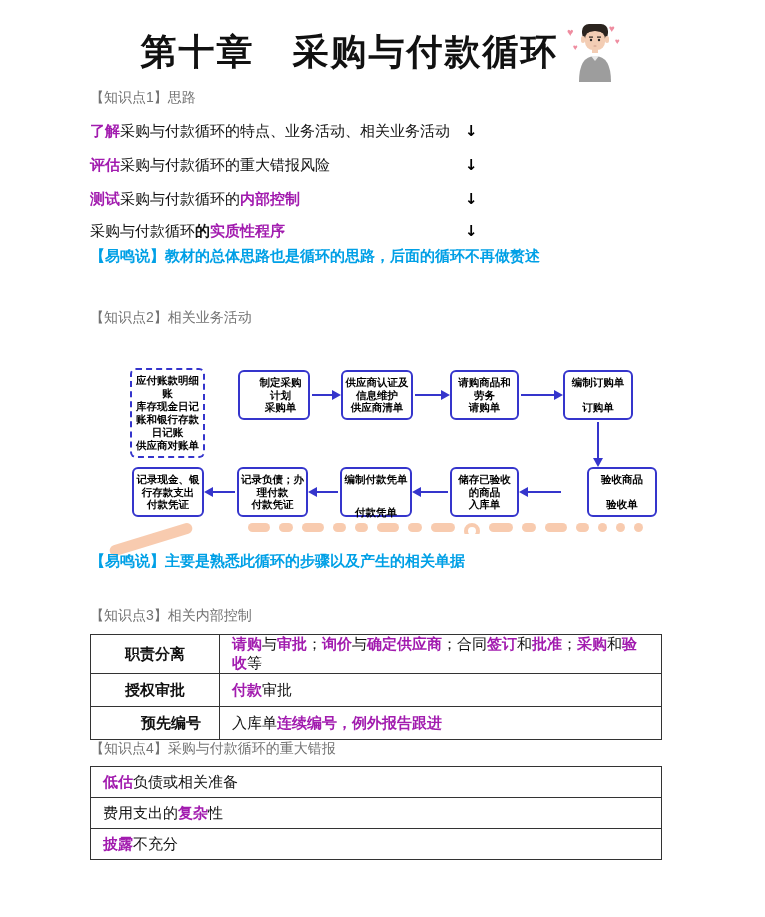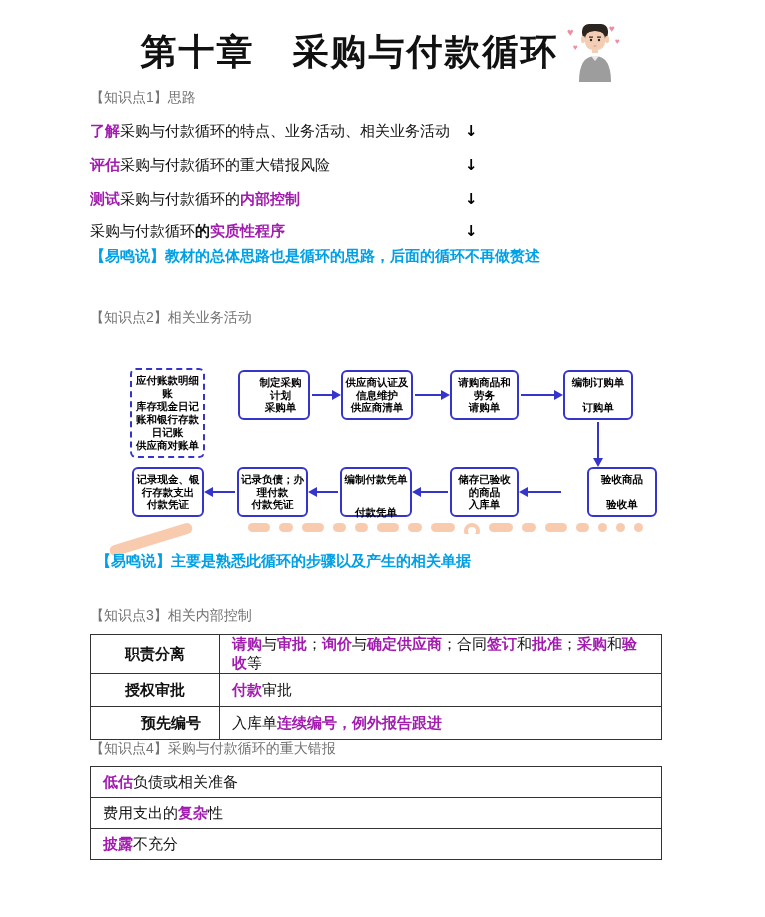--- a/index.html
+++ b/index.html
@@ -170,21 +170,21 @@
     <span class="wm-ring"></span>
     <i style="width:24px"></i>
       <i style="width:14px"></i>
       <i style="width:22px"></i>
       <i style="width:13px"></i>
     <i style="width:9px"></i>
       <i style="width:9px"></i>
       <i style="width:9px"></i>
   </div>
 
-  <div class="note" style="top:552px;margin-left:6px;">【易鸣说】主要是熟悉此循环的步骤以及产生的相关单据</div>
+  <div class="note" style="top:552px;">【易鸣说】主要是熟悉此循环的步骤以及产生的相关单据</div>
 
   <div class="kp-head" style="top:607px;">【知识点3】相关内部控制</div>
   <table class="kp-table" style="top:634px;">
     <tbody>
         <tr>
       <td class="lbl" style="height:32px;">职责分离</td>
       <td><span class="c-red sb">请购</span><span>与</span><span class="c-red sb">审批</span><span>；</span><span class="c-red sb">询价</span><span>与</span><span class="c-red sb">确定供应商</span><span>；合同</span><span class="c-red sb">签订</span><span>和</span><span class="c-red sb">批准</span><span>；</span><span class="c-red sb">采购</span><span>和</span><span class="c-red sb">验收</span><span>等</span></td>
     </tr>
     <tr>
       <td class="lbl" style="height:32px;">授权审批</td>

